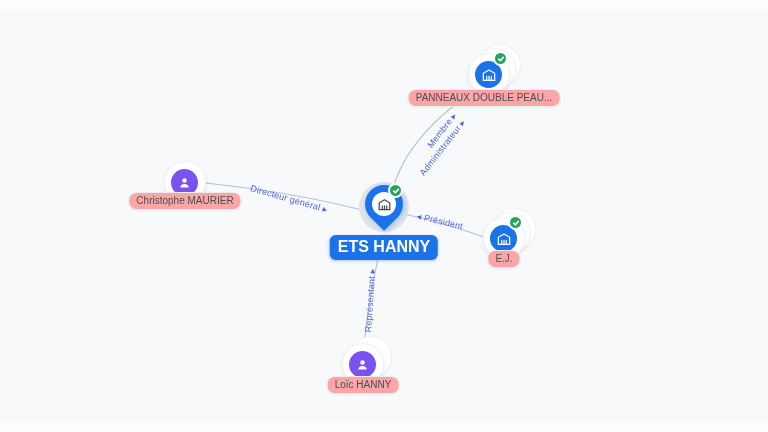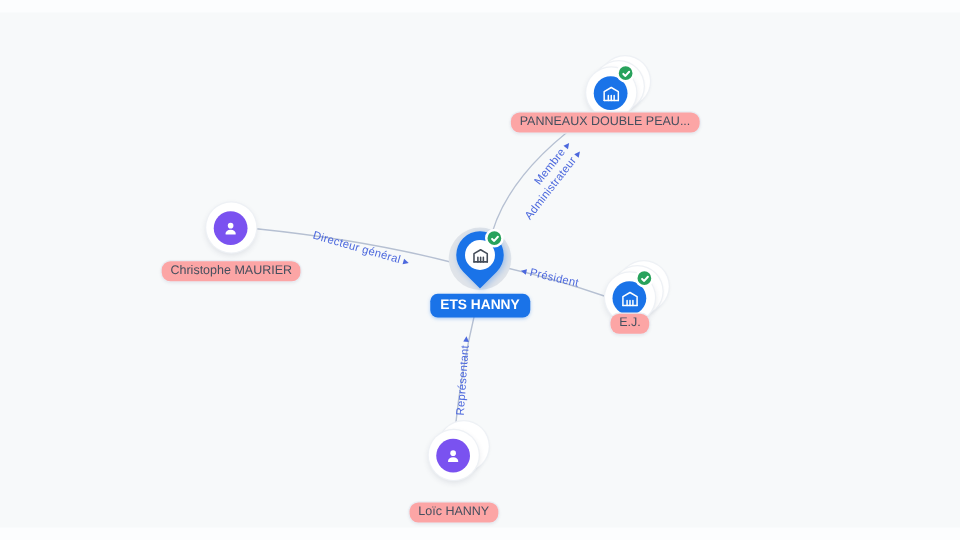--- a/index.html
+++ b/index.html
@@ -62,21 +62,21 @@
 
   .pill{
     position:absolute;transform:translateX(-50%);
     background:#fca5a5;border-radius:7px;padding:2px 7px 3px 7px;
     font-size:10px;color:#454f5e;white-space:nowrap;
     box-shadow:0 0 0 1px #e9ecf2, 0 1px 3px rgba(40,50,80,.12);
     cursor:pointer;
   }
   .pill.primary{
     background:#1a73e8;color:#fff;font-weight:bold;border-radius:6px;
-    padding:3px 8px 4px 8px;font-size:11px;
+    padding:3px 8px 4px 8px;font-size:16px;
     box-shadow:0 1px 3px rgba(26,115,232,.35);
   }
 </style>
 </head>
 <body>
 
 <div class="canvas">
   <div class="strip top"></div>
   <div class="strip bottom"></div>
 
@@ -172,15 +172,15 @@
     <div class="check">
       <svg width="8" height="8" viewBox="0 0 12 12" fill="none" stroke="#fff" stroke-width="2.4" stroke-linecap="round" stroke-linejoin="round">
           <path d="M2.5 6.2 5 8.6 9.5 3.6"></path>
         </svg>
     </div>
   </div>
 
   <div class="pill primary" style="left:384px;top:235px;">ETS HANNY</div>
   <div class="pill" style="left:484px;top:90px;">PANNEAUX DOUBLE PEAU...</div>
   <div class="pill" style="left:504px;top:251px;">E.J.</div>
-  <div class="pill" style="left:185px;top:193px;margin-top:16px;">Christophe MAURIER</div>
-  <div class="pill" style="left:363px;top:377px;margin-top:25px;">Loïc HANNY</div>
+  <div class="pill" style="left:185px;top:193px;">Christophe MAURIER</div>
+  <div class="pill" style="left:363px;top:377px;">Loïc HANNY</div>
 </div>
 
 </body></html>

